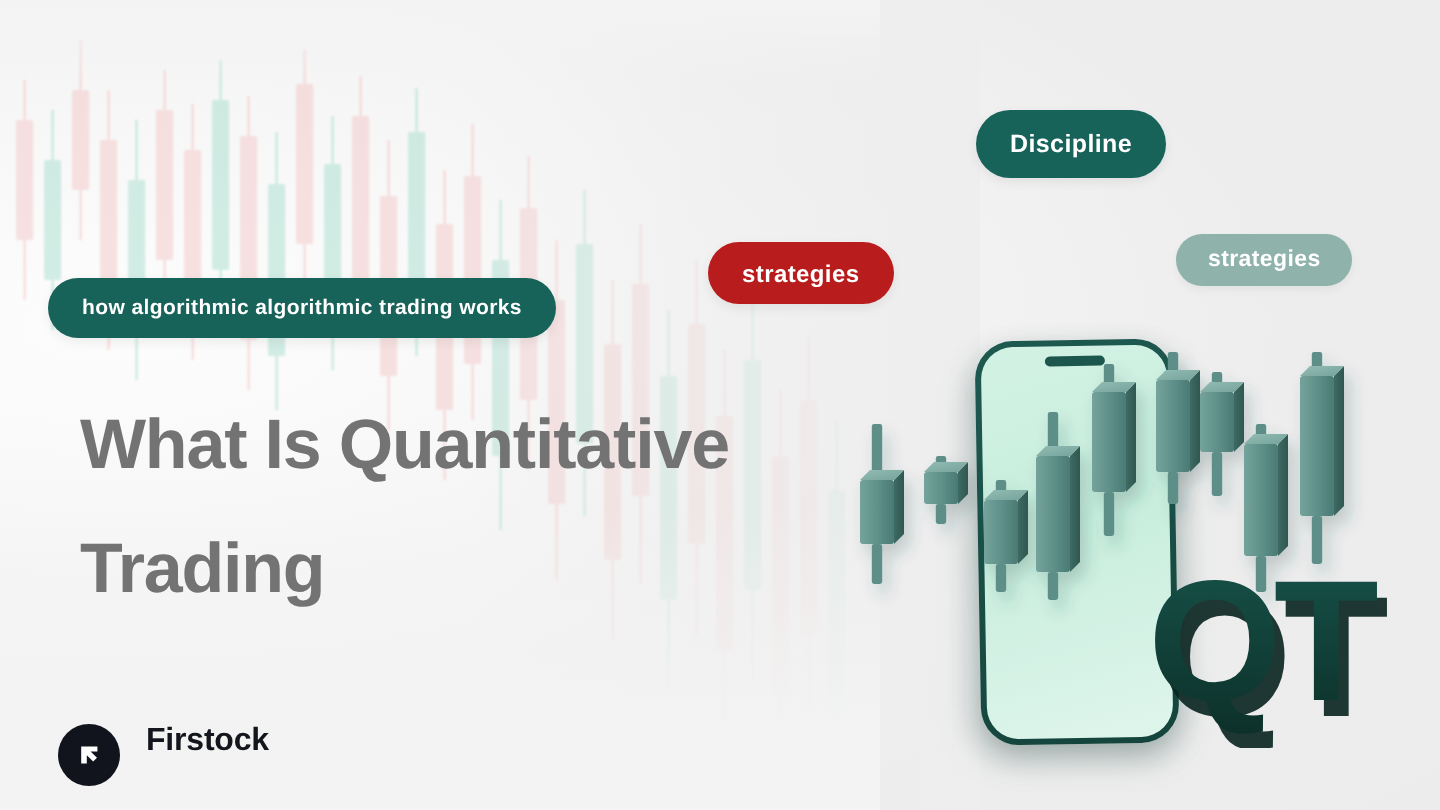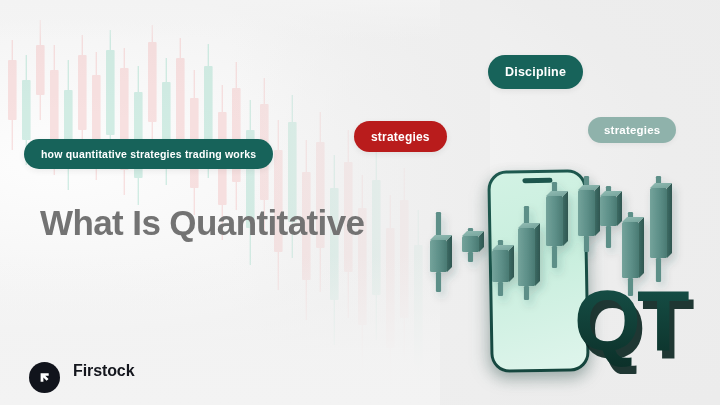--- a/index.html
+++ b/index.html
@@ -305,37 +305,38 @@
     </defs>
 
     <g transform="translate(5,6)" opacity="0.9">
       <text x="0" y="70" font-family="'Liberation Sans', sans-serif" font-size="86" font-weight="bold" fill="#09241f" letter-spacing="-4">QT</text>
     </g>
 
     <text x="0" y="68" font-family="'Liberation Sans', sans-serif" font-size="86" font-weight="bold" fill="url(#gQT)" letter-spacing="-4">QT</text>
   </svg>
 
   <div class="pill pill-keyword">
-    <span>how quantitative strategies trading works</span>
+    <span>how algorithmic algorithmic trading works</span>
   </div>
 
   <div class="pill pill-discipline">
     <span>Discipline</span>
   </div>
 
   <div class="pill pill-strategies">
     <span>strategies</span>
   </div>
 
   <div class="pill pill-performance">
     <span>strategies</span>
   </div>
 
   <h1 class="headline">
     <span class="l1">What Is Quantitative</span>
+    <span class="l2">Trading</span>
   </h1>
 
   <div class="brand">
     <span class="brand-mark">
       <svg width="16" height="16" viewBox="0 0 16 16">
         <path d="M3.6 3.2h8.1v2.5H8.3l3.2 3.2-1.9 1.9-3.2-3.2v4.2H3.6z" fill="#ffffff"></path>
       </svg>
     </span>
     <span class="brand-name">Firstock</span>
   </div>

